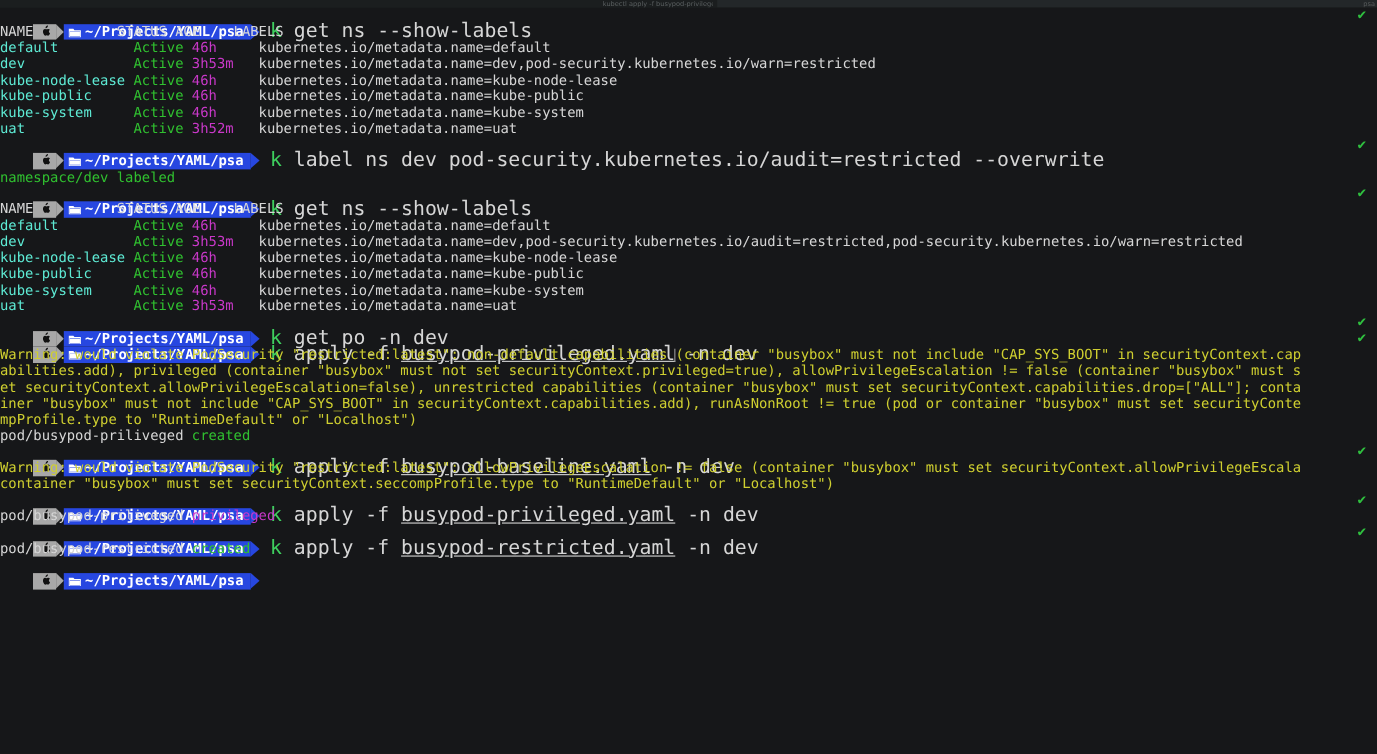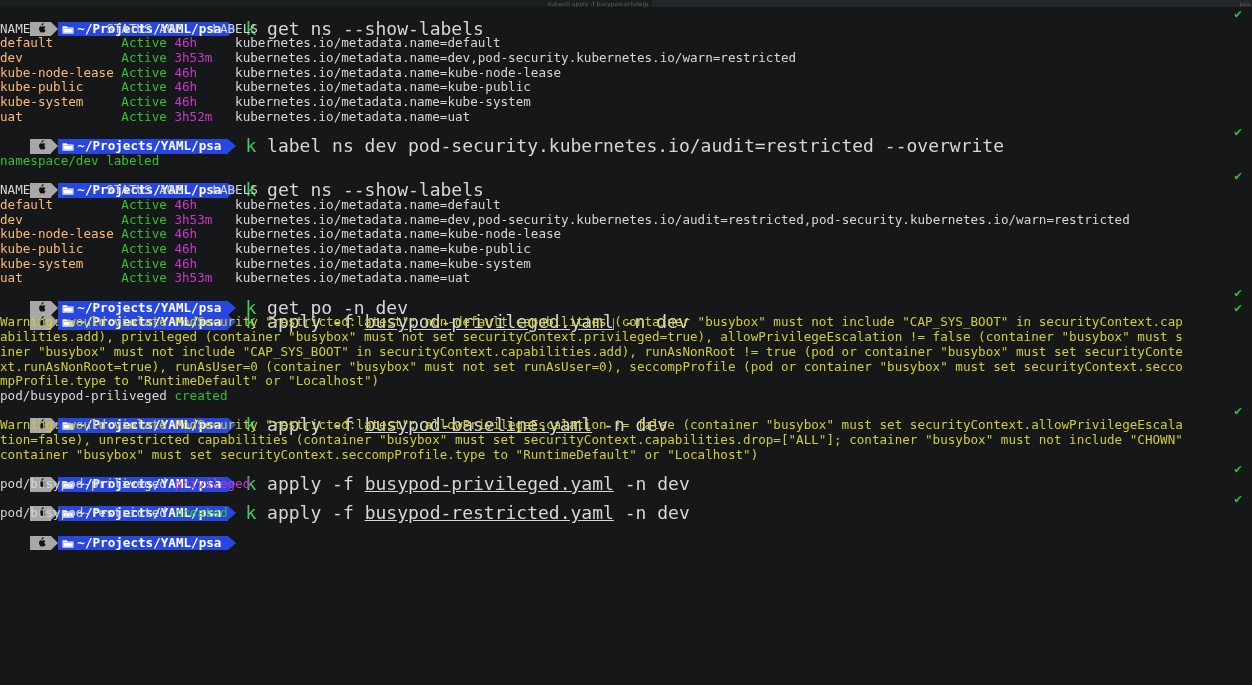--- a/index.html
+++ b/index.html
@@ -157,21 +157,21 @@
     position: absolute;
     right: 10px;
     top: 0;
     color: #2fbf3f;
     font-size: 13px;
     line-height: 14.7px;
     font-weight: bold;
   }
 
   
-  .c-cyan   { color: #fdba74; }
+  .c-cyan   { color: #5eead4; }
   .c-green  { color: #30c030; }
   .c-mag    { color: #c838c8; text-align: center; }
   .c-white  { color: #d6d6d6; }
   .c-yellow { color: #cfcf30; }
 
   .cursor {
     display: inline-block;
     width: 1px;
     height: 12px;
     background: #9a9a9a;
@@ -274,39 +274,38 @@
           </svg></span></span><span class="seg-apple-arrow"></span><span class="seg-path"><span class="folder-icon"><svg width="12" height="10" viewBox="0 0 12 10">
             <path fill="#ffffff" d="M0.5 1.2h4.2l1 1.2h5.8v6.4H0.5z"></path>
             <path fill="#2747e0" d="M1.3 3.6h9.4v4.6H1.3z"></path>
             <path fill="#ffffff" d="M1.3 3.9h9.4v3.9H1.3z"></path>
           </svg></span><span>~/Projects/YAML/psa</span></span><span class="seg-path-arrow"></span><span class="cmd"><span class="k">k</span><span> apply -f </span><span class="ul">busypod-privileged.yaml</span><span class="cursor"></span><span> -n dev</span></span>
     <span class="check">✔</span>
   </div>
 
   <div class="line"><span class="c-yellow">Warning: would violate PodSecurity "restricted:latest": non-default capabilities (container "busybox" must not include "CAP_SYS_BOOT" in securityContext.cap</span></div>
   <div class="line"><span class="c-yellow">abilities.add), privileged (container "busybox" must not set securityContext.privileged=true), allowPrivilegeEscalation != false (container "busybox" must s</span></div>
+  <div class="line"><span class="c-yellow">et securityContext.allowPrivilegeEscalation=false), unrestricted capabilities (container "busybox" must set securityContext.capabilities.drop=["ALL"]; conta</span></div>
   <div class="line"><span class="c-yellow">iner "busybox" must not include "CAP_SYS_BOOT" in securityContext.capabilities.add), runAsNonRoot != true (pod or container "busybox" must set securityConte</span></div>
-  <div class="line"><span class="c-yellow">xt.runAsNonRoot=true), runAsUser=0 (container "busybox" must not set runAsUser=0), seccompProfile (pod or container "busybox" must set securityContext.secco</span></div>
   <div class="line"><span class="c-yellow">mpProfile.type to "RuntimeDefault" or "Localhost")</span></div>
 
   <div class="line"><span class="c-white">pod/busypod-priliveged</span><span style="color:transparent"> </span><span class="c-green">created</span></div>
 
   <div class="promptline">
     <span class="seg-apple"><span class="apple-icon"><svg width="9" height="11" viewBox="0 0 9 11">
             <path fill="#111" d="M6.1 1.7c.4-.5.7-1.2.6-1.7-.6 0-1.3.4-1.7.9-.4.4-.7 1.1-.6 1.7.6.05 1.3-.35 1.7-.9zM7.4 5.9c0-1.2.9-1.8 1-1.85C7.9 3.35 7.1 3.3 6.8 3.28c-.6-.06-1.2.35-1.5.35-.3 0-.8-.34-1.3-.33-.67.01-1.3.39-1.64 1C1.66 5.54 2.2 7.4 2.9 8.43c.33.5.73 1.07 1.25 1.05.5-.02.69-.33 1.3-.33.6 0 .77.33 1.3.32.54-.01.88-.51 1.21-1.02.38-.58.54-1.15.55-1.18-.01-.01-1.05-.41-1.06-1.6z"></path>
           </svg></span></span><span class="seg-apple-arrow"></span><span class="seg-path"><span class="folder-icon"><svg width="12" height="10" viewBox="0 0 12 10">
             <path fill="#ffffff" d="M0.5 1.2h4.2l1 1.2h5.8v6.4H0.5z"></path>
             <path fill="#2747e0" d="M1.3 3.6h9.4v4.6H1.3z"></path>
             <path fill="#ffffff" d="M1.3 3.9h9.4v3.9H1.3z"></path>
           </svg></span><span>~/Projects/YAML/psa</span></span><span class="seg-path-arrow"></span><span class="cmd"><span class="k">k</span><span> apply -f </span><span class="ul">busypod-baseline.yaml</span><span> -n dev</span></span>
     <span class="check">✔</span>
   </div>
 
   <div class="line"><span class="c-yellow">Warning: would violate PodSecurity "restricted:latest": allowPrivilegeEscalation != false (container "busybox" must set securityContext.allowPrivilegeEscala</span></div>
-  <div class="line"><span class="c-yellow">tion=false), unrestricted capabilities (container "busybox" must set securityContext.capabilities.drop=["ALL"]; container "busybox" must not include "CHOWN"</span></div>
   <div class="line"><span class="c-yellow">container "busybox" must set securityContext.seccompProfile.type to "RuntimeDefault" or "Localhost")</span></div>
 
 
   <div class="promptline">
     <span class="seg-apple"><span class="apple-icon"><svg width="9" height="11" viewBox="0 0 9 11">
             <path fill="#111" d="M6.1 1.7c.4-.5.7-1.2.6-1.7-.6 0-1.3.4-1.7.9-.4.4-.7 1.1-.6 1.7.6.05 1.3-.35 1.7-.9zM7.4 5.9c0-1.2.9-1.8 1-1.85C7.9 3.35 7.1 3.3 6.8 3.28c-.6-.06-1.2.35-1.5.35-.3 0-.8-.34-1.3-.33-.67.01-1.3.39-1.64 1C1.66 5.54 2.2 7.4 2.9 8.43c.33.5.73 1.07 1.25 1.05.5-.02.69-.33 1.3-.33.6 0 .77.33 1.3.32.54-.01.88-.51 1.21-1.02.38-.58.54-1.15.55-1.18-.01-.01-1.05-.41-1.06-1.6z"></path>
           </svg></span></span><span class="seg-apple-arrow"></span><span class="seg-path"><span class="folder-icon"><svg width="12" height="10" viewBox="0 0 12 10">
             <path fill="#ffffff" d="M0.5 1.2h4.2l1 1.2h5.8v6.4H0.5z"></path>
             <path fill="#2747e0" d="M1.3 3.6h9.4v4.6H1.3z"></path>
             <path fill="#ffffff" d="M1.3 3.9h9.4v3.9H1.3z"></path>

